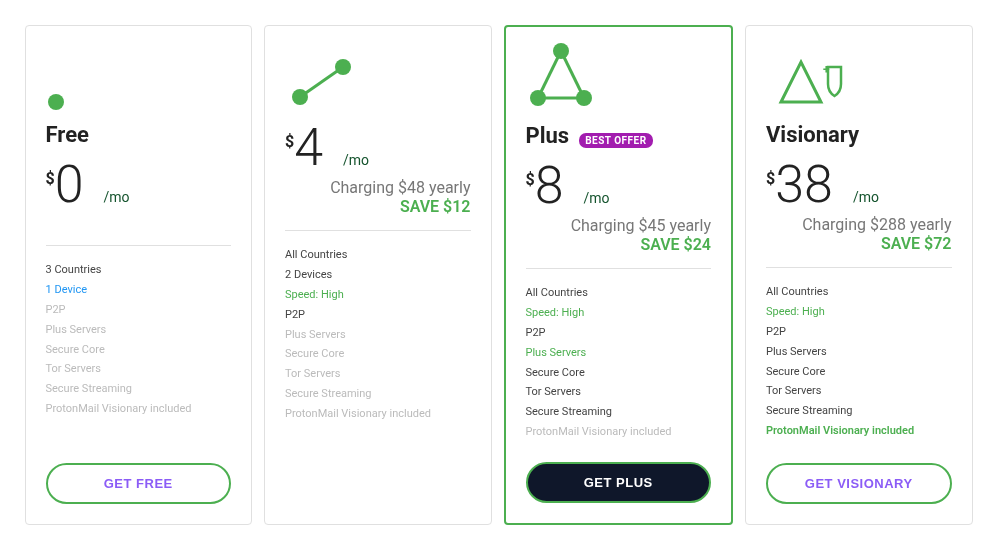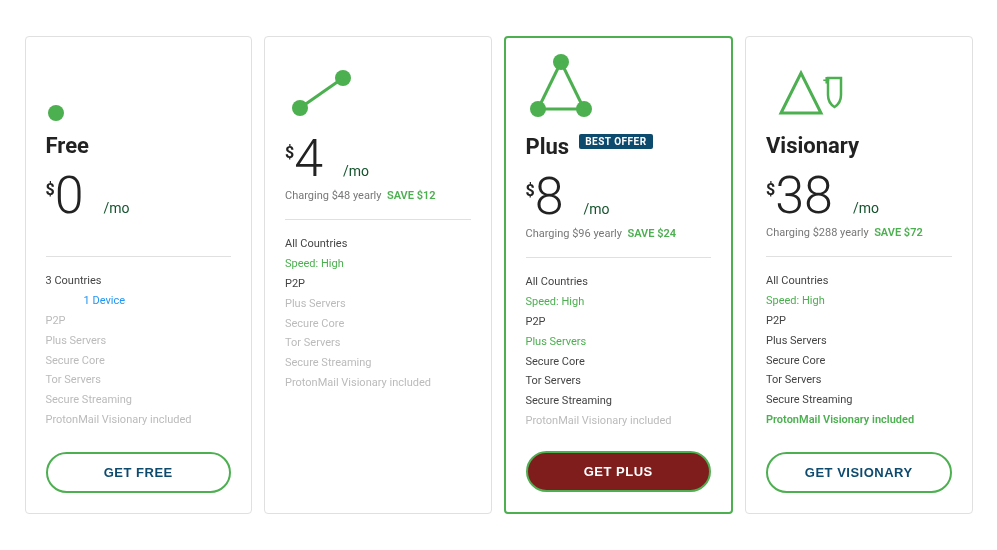--- a/index.html
+++ b/index.html
@@ -34,36 +34,36 @@
       border-width: 2px;
     }
     .plan-icon {
       height: 70px;
       display: flex;
       align-items: flex-end;
       margin-bottom: 10px;
     }
     .plan-header {
       display: flex;
-      align-items: flex-start;
+      align-items: flex-end;
       gap: 10px;
       margin-bottom: 12px;
     }
     .plan-name {
       font-size: 22px;
       font-weight: 700;
       color: #222;
     }
     .best-offer-badge {
-      background: #0c4a6e;
+      background: #a21caf;
       color: #fff;
       font-size: 10px;
       font-weight: 700;
       padding: 2px 6px;
-      border-radius: 2px;
+      border-radius: 7px;
       letter-spacing: 0.5px;
     }
     .price-row {
       display: flex;
       align-items: baseline;
       margin-bottom: 4px;
     }
     .price-dollar-sup {
       font-size: 16px;
       font-weight: 700;
@@ -76,24 +76,25 @@
       font-weight: 300;
       color: #222;
       line-height: 1;
     }
     .price-period {
       font-size: 14px;
       color: #14532d;
       margin-left: 20px;
     }
     .billing-info {
-      font-size: 11px;
+      font-size: 16px;
       color: #777;
       margin-bottom: 14px;
       min-height: 16px;
+      text-align: right;
     }
     .billing-info .save {
       color: #4caf50;
       font-weight: 600;
     }
     .divider {
       height: 1px;
       background: #e0e0e0;
       margin-bottom: 14px;
     }
@@ -105,42 +106,41 @@
     .features-list li {
       font-size: 11px;
       color: #444;
       line-height: 1.8;
     }
     .features-list li.colored {
       color: #4caf50;
     }
     .features-list li.colored-blue {
       color: #2196f3;
-      margin-left: 38px;
     }
     .features-list li.disabled {
       color: #bbb;
     }
     .plan-button {
       display: block;
       width: 100%;
       padding: 11px;
       border-radius: 50px;
       border: 2px solid #4caf50;
       background: transparent;
-      color: #0c4a6e;
+      color: #8b5cf6;
       font-size: 13px;
       font-weight: 700;
       text-align: center;
       cursor: pointer;
       letter-spacing: 0.5px;
       transition: background 0.2s, color 0.2s;
     }
     .plan-button.primary {
-      background: #7f1d1d;
+      background: #0f172a;
       color: #fff;
     }
   </style>
 </head>
 <body>
 
 <div class="pricing-container">
 
   <div class="plan-card">
     <div class="plan-icon">
@@ -184,20 +184,21 @@
       <span class="price-amount">4</span>
       <span class="price-period">/mo</span>
     </div>
     <div class="billing-info">
       <span>Charging $48 yearly</span>
       &nbsp;<span class="save">SAVE $12</span>
     </div>
     <div class="divider"></div>
     <ul class="features-list">
       <li>All Countries</li>
+      <li>2 Devices</li>
       <li style="color:#4caf50">Speed: High</li>
       <li>P2P</li>
       <li style="color:#bbb">Plus Servers</li>
       <li style="color:#bbb">Secure Core</li>
       <li style="color:#bbb">Tor Servers</li>
       <li style="color:#bbb">Secure Streaming</li>
       <li style="color:#bbb">ProtonMail Visionary included</li>
     </ul>
   </div>
 
@@ -215,21 +216,21 @@
     <div class="plan-header">
       <span class="plan-name">Plus</span>
       <span class="best-offer-badge">BEST OFFER</span>
     </div>
     <div class="price-row">
       <span class="price-dollar-sup">$</span>
       <span class="price-amount">8</span>
       <span class="price-period">/mo</span>
     </div>
     <div class="billing-info">
-      <span>Charging $96 yearly</span>
+      <span>Charging $45 yearly</span>
       &nbsp;<span class="save">SAVE $24</span>
     </div>
     <div class="divider"></div>
     <ul class="features-list">
       <li>All Countries</li>
       <li style="color:#4caf50">Speed: High</li>
       <li>P2P</li>
       <li style="color:#4caf50">Plus Servers</li>
       <li>Secure Core</li>
       <li>Tor Servers</li>

